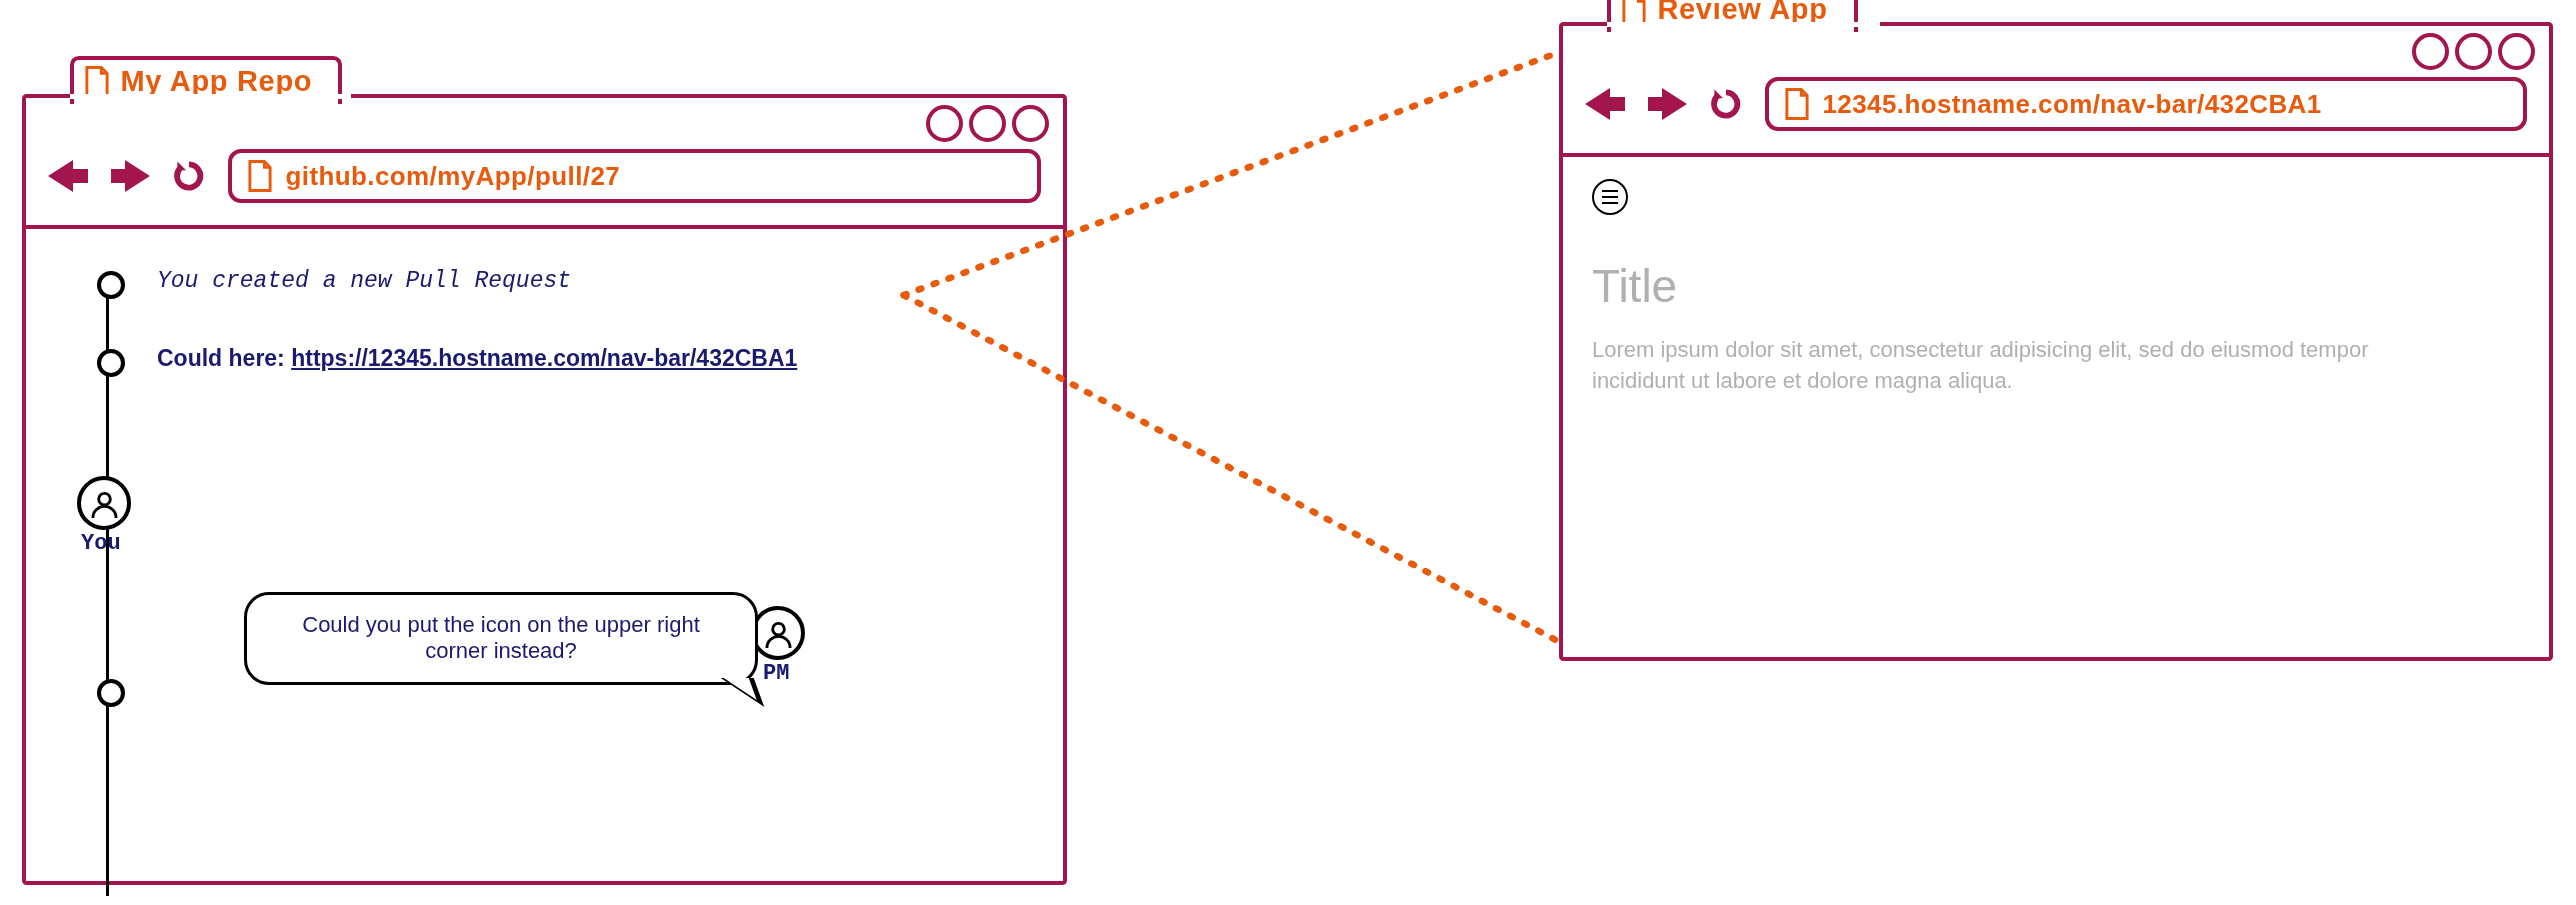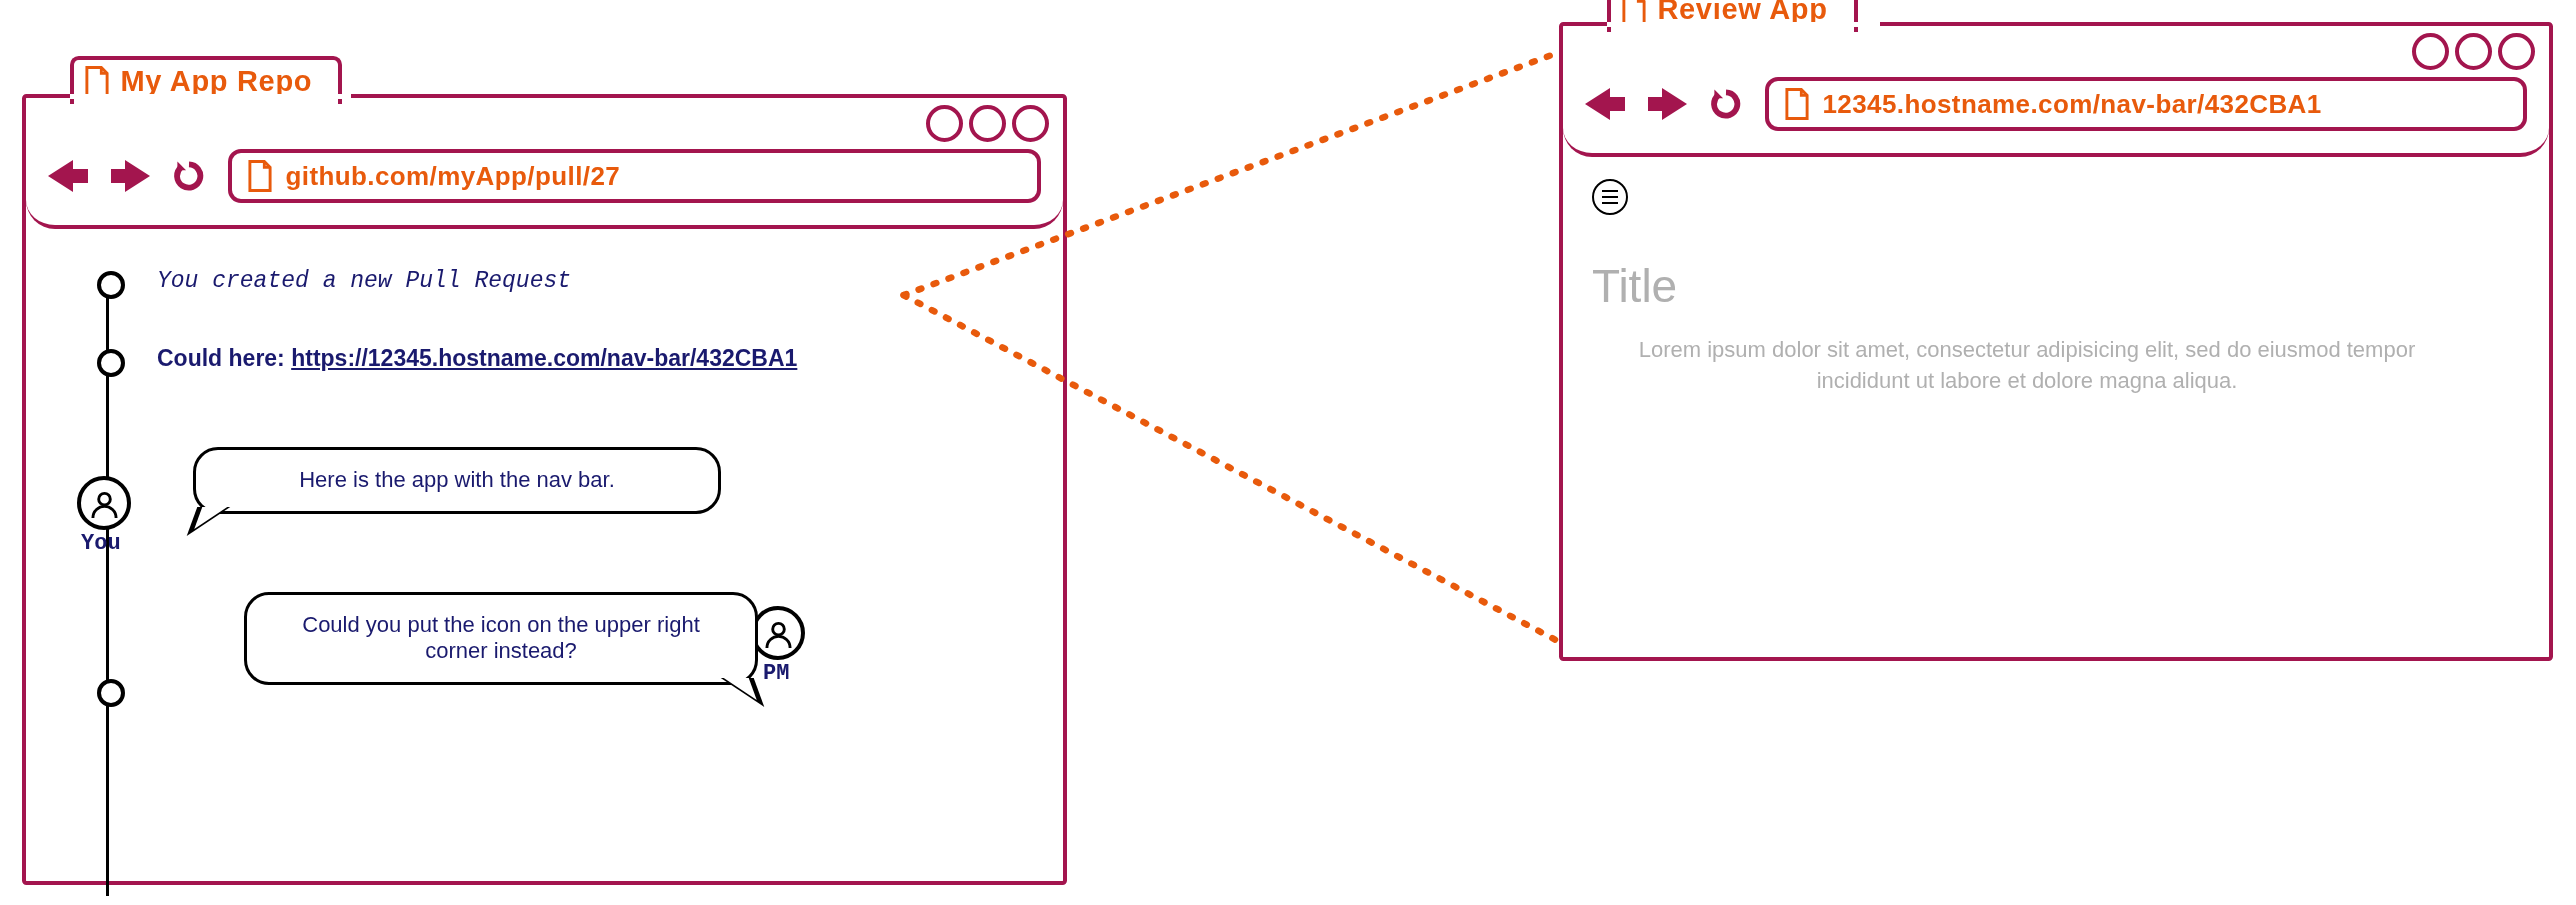--- a/index.html
+++ b/index.html
@@ -62,21 +62,20 @@
     width:29px;height:29px;border:4.4px solid var(--crimson);border-radius:50%;
   }
 
   .toolbar{
     margin-top:0;
     border-bottom:4.4px solid var(--crimson);
     display:flex;
     align-items:center;
     gap:23px;
     padding:51px 22px 22px 22px;
-    border-radius:29px;
   }
   .nav-icon{color:var(--crimson);}
   .arrow-left,.arrow-right{
     width:0;height:0;border-top:16px solid transparent;border-bottom:16px solid transparent;
     position:relative;
   }
   .arrow-left{border-right:25px solid var(--crimson);}
   .arrow-right{border-left:25px solid var(--crimson);}
   .arrow-left::after,.arrow-right::after{content:"";position:absolute;width:14.5px;height:14.5px;background:var(--crimson);top:-7.3px;}
   .arrow-left::after{left:25px;}
@@ -182,21 +181,21 @@
   .content-right{
     padding:22px 29px;
   }
   .hamburger{
     width:32px;height:32px;border:2.9px solid #000;border-radius:50%;
     display:flex;flex-direction:column;justify-content:center;align-items:center;gap:3.6px;
     margin-bottom:44px;
   }
   .hamburger span{width:16px;height:2.2px;background:#000;}
   .ph-title{color:var(--grey);font-size:46px;font-weight:normal;margin-bottom:22px;}
-  .ph-body{color:var(--grey);font-size:22px;line-height:1.4;max-width:870px;text-align:center;}
+  .ph-body{color:var(--grey);font-size:22px;line-height:1.4;max-width:870px;}
 
   
   .connector{position:absolute;pointer-events:none;z-index:10;}
 </style>
 </head>
 <body>
 
 <svg class="connector" width="2576" height="905" viewBox="0 0 3552 1248">
   <line x1="1246" y1="407" x2="2150" y2="72" stroke="#E85A0C" stroke-width="9" stroke-dasharray="4 18" stroke-linecap="round"></line>
   <line x1="1246" y1="407" x2="2150" y2="885" stroke="#E85A0C" stroke-width="9" stroke-dasharray="4 18" stroke-linecap="round"></line>
@@ -262,24 +261,20 @@
     </div>
 
     <div class="avatar" style="left:51px;top:247px">
       <svg viewBox="0 0 40 40">
           <circle cx="20" cy="14" r="8" fill="none" stroke="#000" stroke-width="4"></circle>
           <path d="M4 40c0-10 8-16 16-16s16 6 16 16" fill="none" stroke="#000" stroke-width="4"></path>
         </svg>
     </div>
     <div class="avatar-label" style="left:55px;top:302px">You</div>
 
-    <div class="bubble b1">
-      <span>Here is the app with the nav bar.</span>
-      <div class="tail"></div>
-    </div>
 
     <div class="avatar" style="left:725px;top:377px">
       <svg viewBox="0 0 40 40">
           <circle cx="20" cy="14" r="8" fill="none" stroke="#000" stroke-width="4"></circle>
           <path d="M4 40c0-10 8-16 16-16s16 6 16 16" fill="none" stroke="#000" stroke-width="4"></path>
         </svg>
     </div>
     <div class="avatar-label" style="left:737px;top:432px">PM</div>
 
     <div class="bubble b2">

